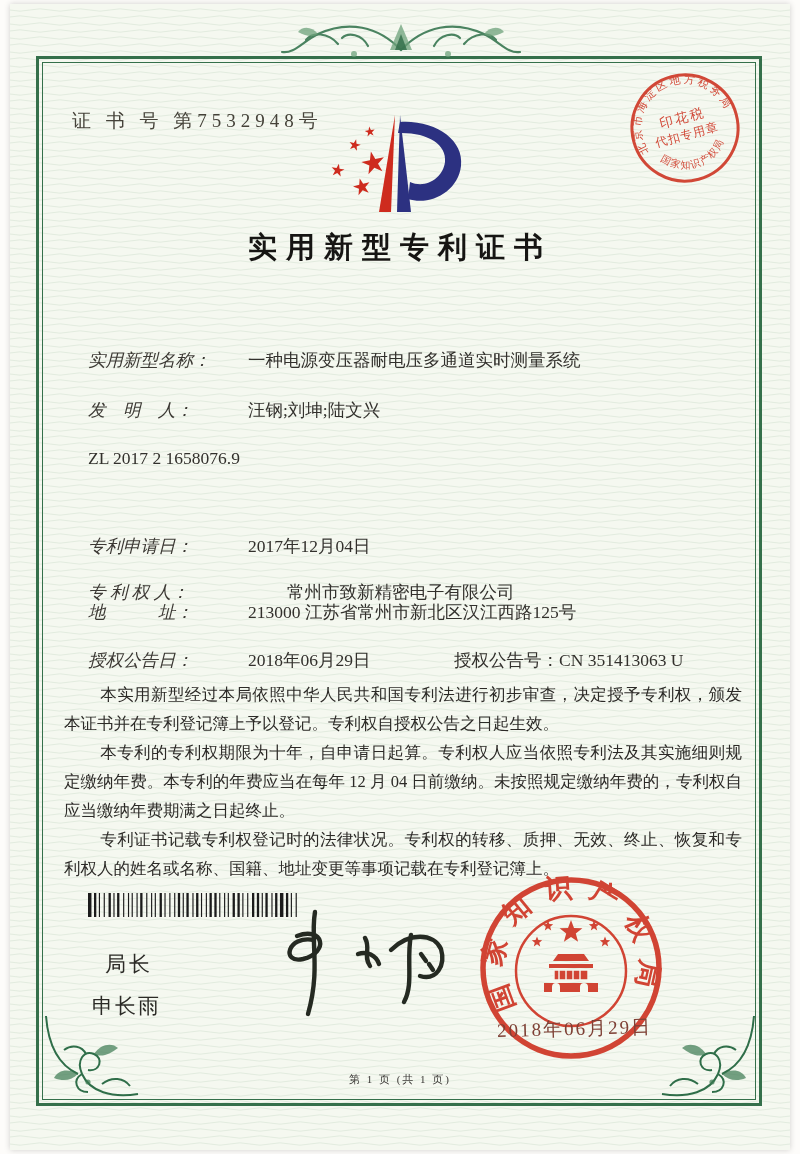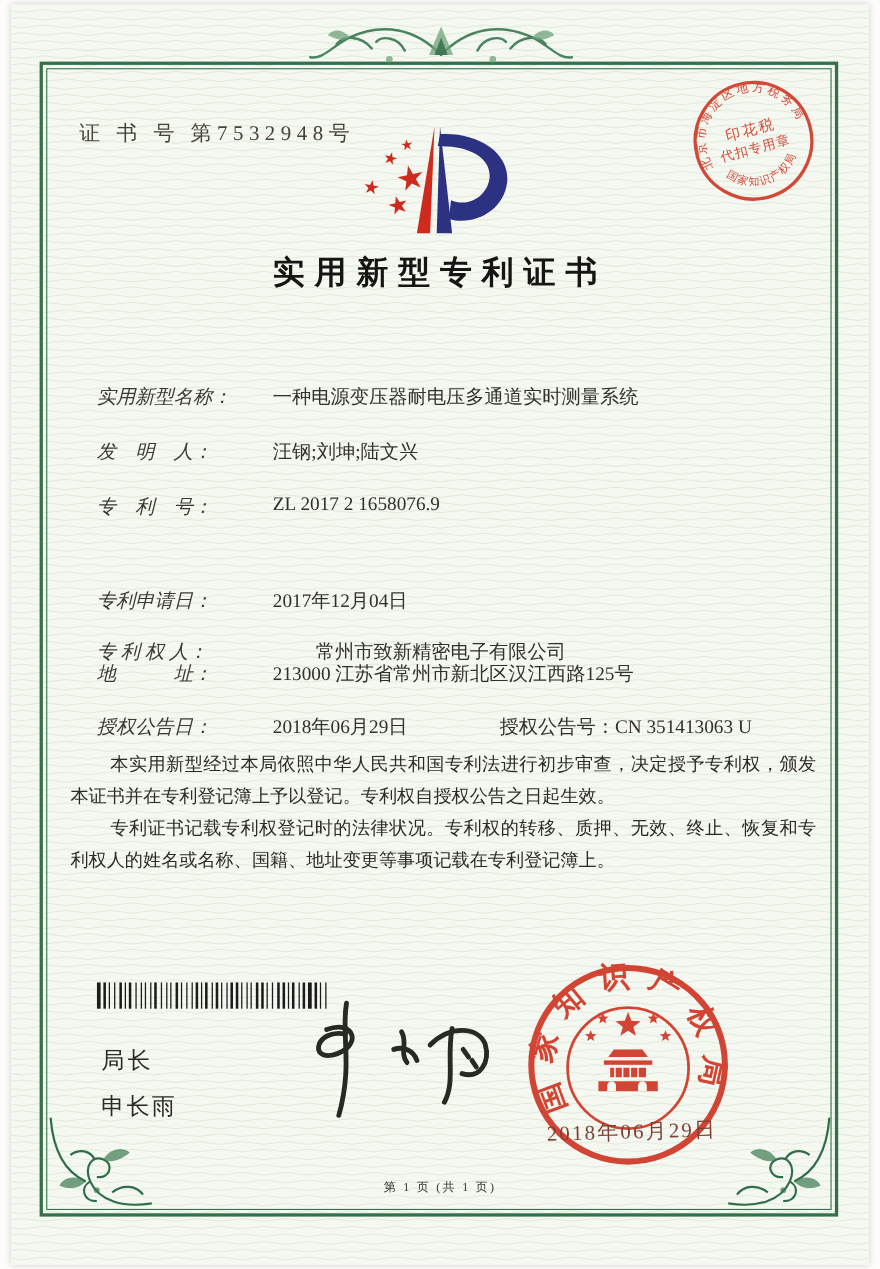--- a/index.html
+++ b/index.html
@@ -28,21 +28,21 @@
   .field-label { width:160px; flex:0 0 160px; color:#3b3833;font-style:italic; }
   .field-value { flex:1; }
   .grant-right { position:absolute; left:366px; top:0; white-space:nowrap; }
 
   .paragraphs { left:54px; top:676px; width:678px; font-size:16.5px; line-height:29px;
                 color:#2c2a27; text-align:justify; }
   .paragraphs p { text-indent:2.2em; }
 
   .barcode { left:78px; top:889px; width:216px; height:26px; }
 
-  .director-title { left:82px; top:946px; font-size:21px; color:#2b2a26; letter-spacing:3px; }
+  .director-title { left:95px; top:946px; font-size:21px; color:#2b2a26; letter-spacing:3px; }
   .director-name  { left:82px; top:988px; font-size:21px; color:#2b2a26; letter-spacing:2px; }
 
   .signature { left:205px; top:898px; width:240px; height:125px; }
 
   .seal { left:468px; top:871px; width:186px; height:186px; }
   .seal-date { left:487px; top:1012px; font-size:19px; color:#7e4035; letter-spacing:2px;
                transform:rotate(-1.5deg); }
 
   .footer { left:0; top:1068px; width:780px; text-align:center; font-size:11px;
             color:#3a3835; letter-spacing:2px; }
@@ -144,21 +144,20 @@
 
   <div class="abs field-row" style="top:344px;">
     <span class="field-label">实用新型名称：</span>
     <span class="field-value">一种电源变压器耐电压多通道实时测量系统</span>
   </div>
   <div class="abs field-row" style="top:394px;">
     <span class="field-label">发　明　人：</span>
     <span class="field-value">汪钢;刘坤;陆文兴</span>
   </div>
   <div class="abs field-row" style="top:444px;">
-    <span class="field-label">专　利　号：</span>
     <span class="field-value">ZL 2017 2 1658076.9</span>
   </div>
   <div class="abs field-row" style="top:494px;margin-top:36px;">
     <span class="field-label">专利申请日：</span>
     <span class="field-value">2017年12月04日</span>
   </div>
   <div class="abs field-row" style="top:576px;gap:39px;">
     <span class="field-label">专 利 权 人：</span>
     <span class="field-value">常州市致新精密电子有限公司</span>
   </div>
@@ -169,20 +168,21 @@
   <div class="abs field-row" style="top:644px; position:absolute;">
     <span class="field-label">授权公告日：</span>
     <span class="field-value">2018年06月29日</span>
     <span class="grant-right">
       <span>授权公告号：</span><span>CN 351413063 U</span>
     </span>
   </div>
 
   <div class="abs paragraphs">
     <p>本实用新型经过本局依照中华人民共和国专利法进行初步审查，决定授予专利权，颁发本证书并在专利登记簿上予以登记。专利权自授权公告之日起生效。</p>
+    <p>本专利的专利权期限为十年，自申请日起算。专利权人应当依照专利法及其实施细则规定缴纳年费。本专利的年费应当在每年 12 月 04 日前缴纳。未按照规定缴纳年费的，专利权自应当缴纳年费期满之日起终止。</p>
     <p>专利证书记载专利权登记时的法律状况。专利权的转移、质押、无效、终止、恢复和专利权人的姓名或名称、国籍、地址变更等事项记载在专利登记簿上。</p>
   </div>
 
   <svg class="abs barcode" viewBox="0 0 216 26">
       <rect x="0.00" y="0" width="3.45" height="24" fill="#1b1b1b"></rect>
       <rect x="6.00" y="0" width="2.30" height="24" fill="#1b1b1b"></rect>
       <rect x="10.85" y="0" width="1.15" height="24" fill="#1b1b1b"></rect>
       <rect x="15.70" y="0" width="1.15" height="24" fill="#1b1b1b"></rect>
       <rect x="20.55" y="0" width="2.30" height="24" fill="#1b1b1b"></rect>
       <rect x="25.40" y="0" width="1.15" height="24" fill="#1b1b1b"></rect>

